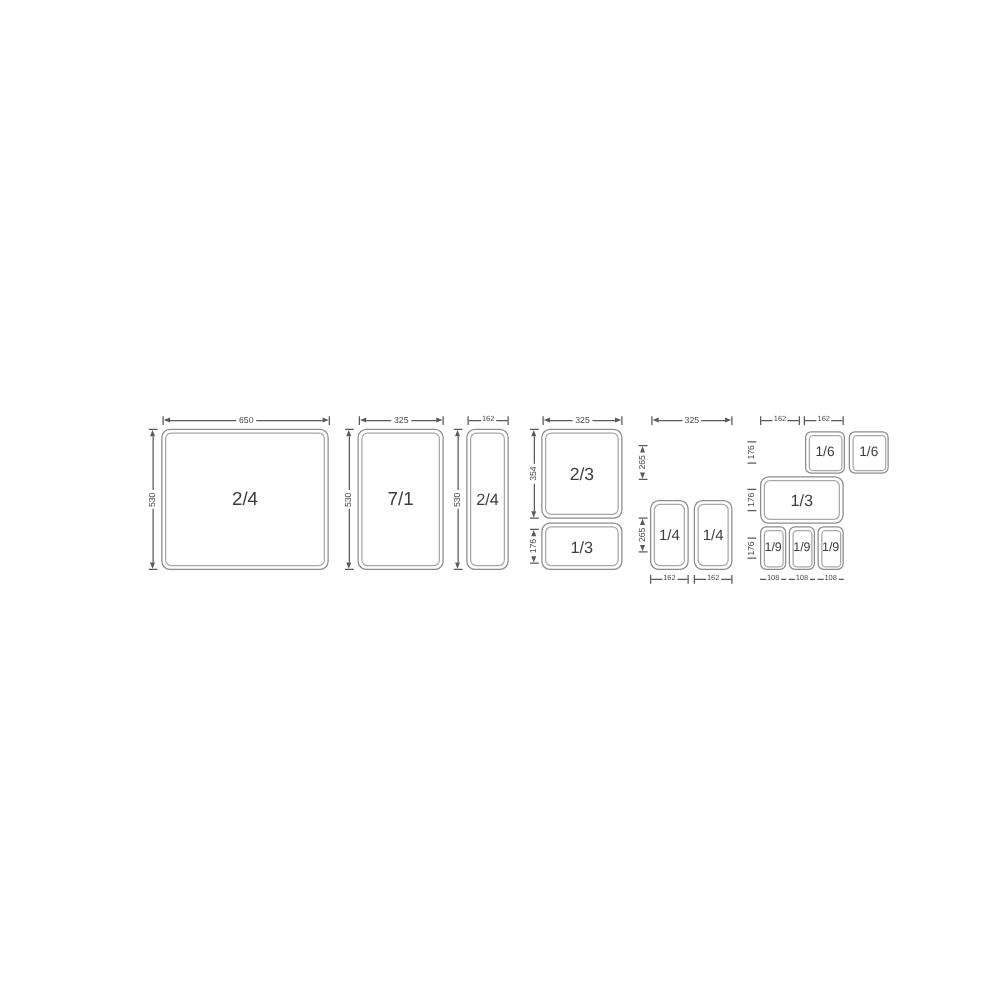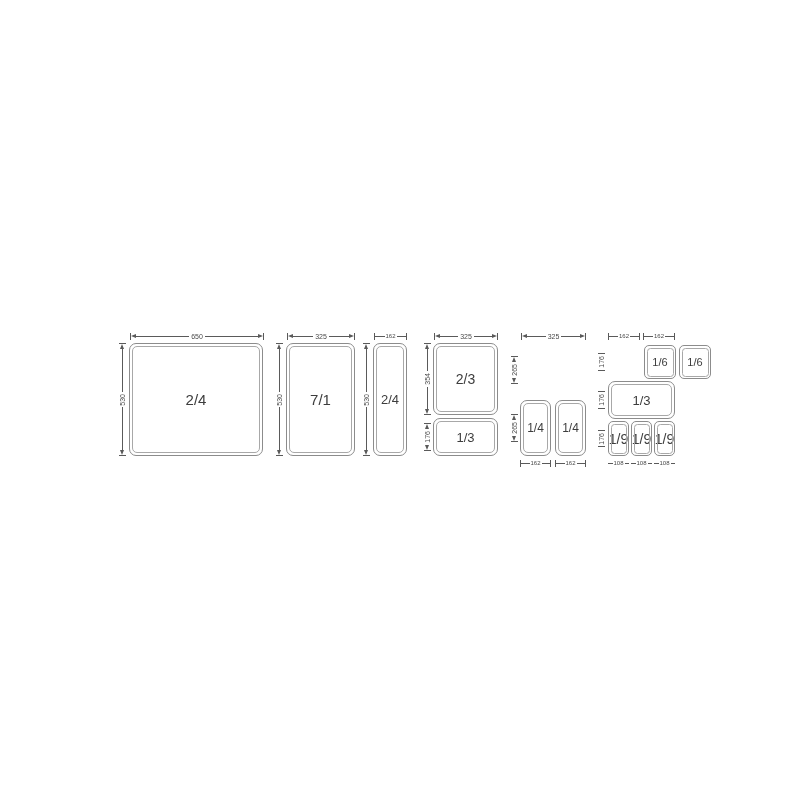--- a/index.html
+++ b/index.html
@@ -76,21 +76,21 @@
     transform: rotate(180deg);
     padding: 2px 0;
   }
 
   
   .f15 { font-size: 15px; }
   .f14 { font-size: 14px; }
   .f13 { font-size: 13px; }
   .f12 { font-size: 12px; }
   .f11 { font-size: 11px; margin-left: 36px; }
-  .f9  { font-size: 14px; text-align: center; }
+  .f9  { font-size: 10px; text-align: center; }
 </style>
 </head>
 <body>
 
 <div class="canvas">
 
   <div class="hdim" style="left:130px; top:331px; width:134px;">
     <span class="tick"></span>
     <span class="arrow a-left"></span>
     <span class="seg"></span>

